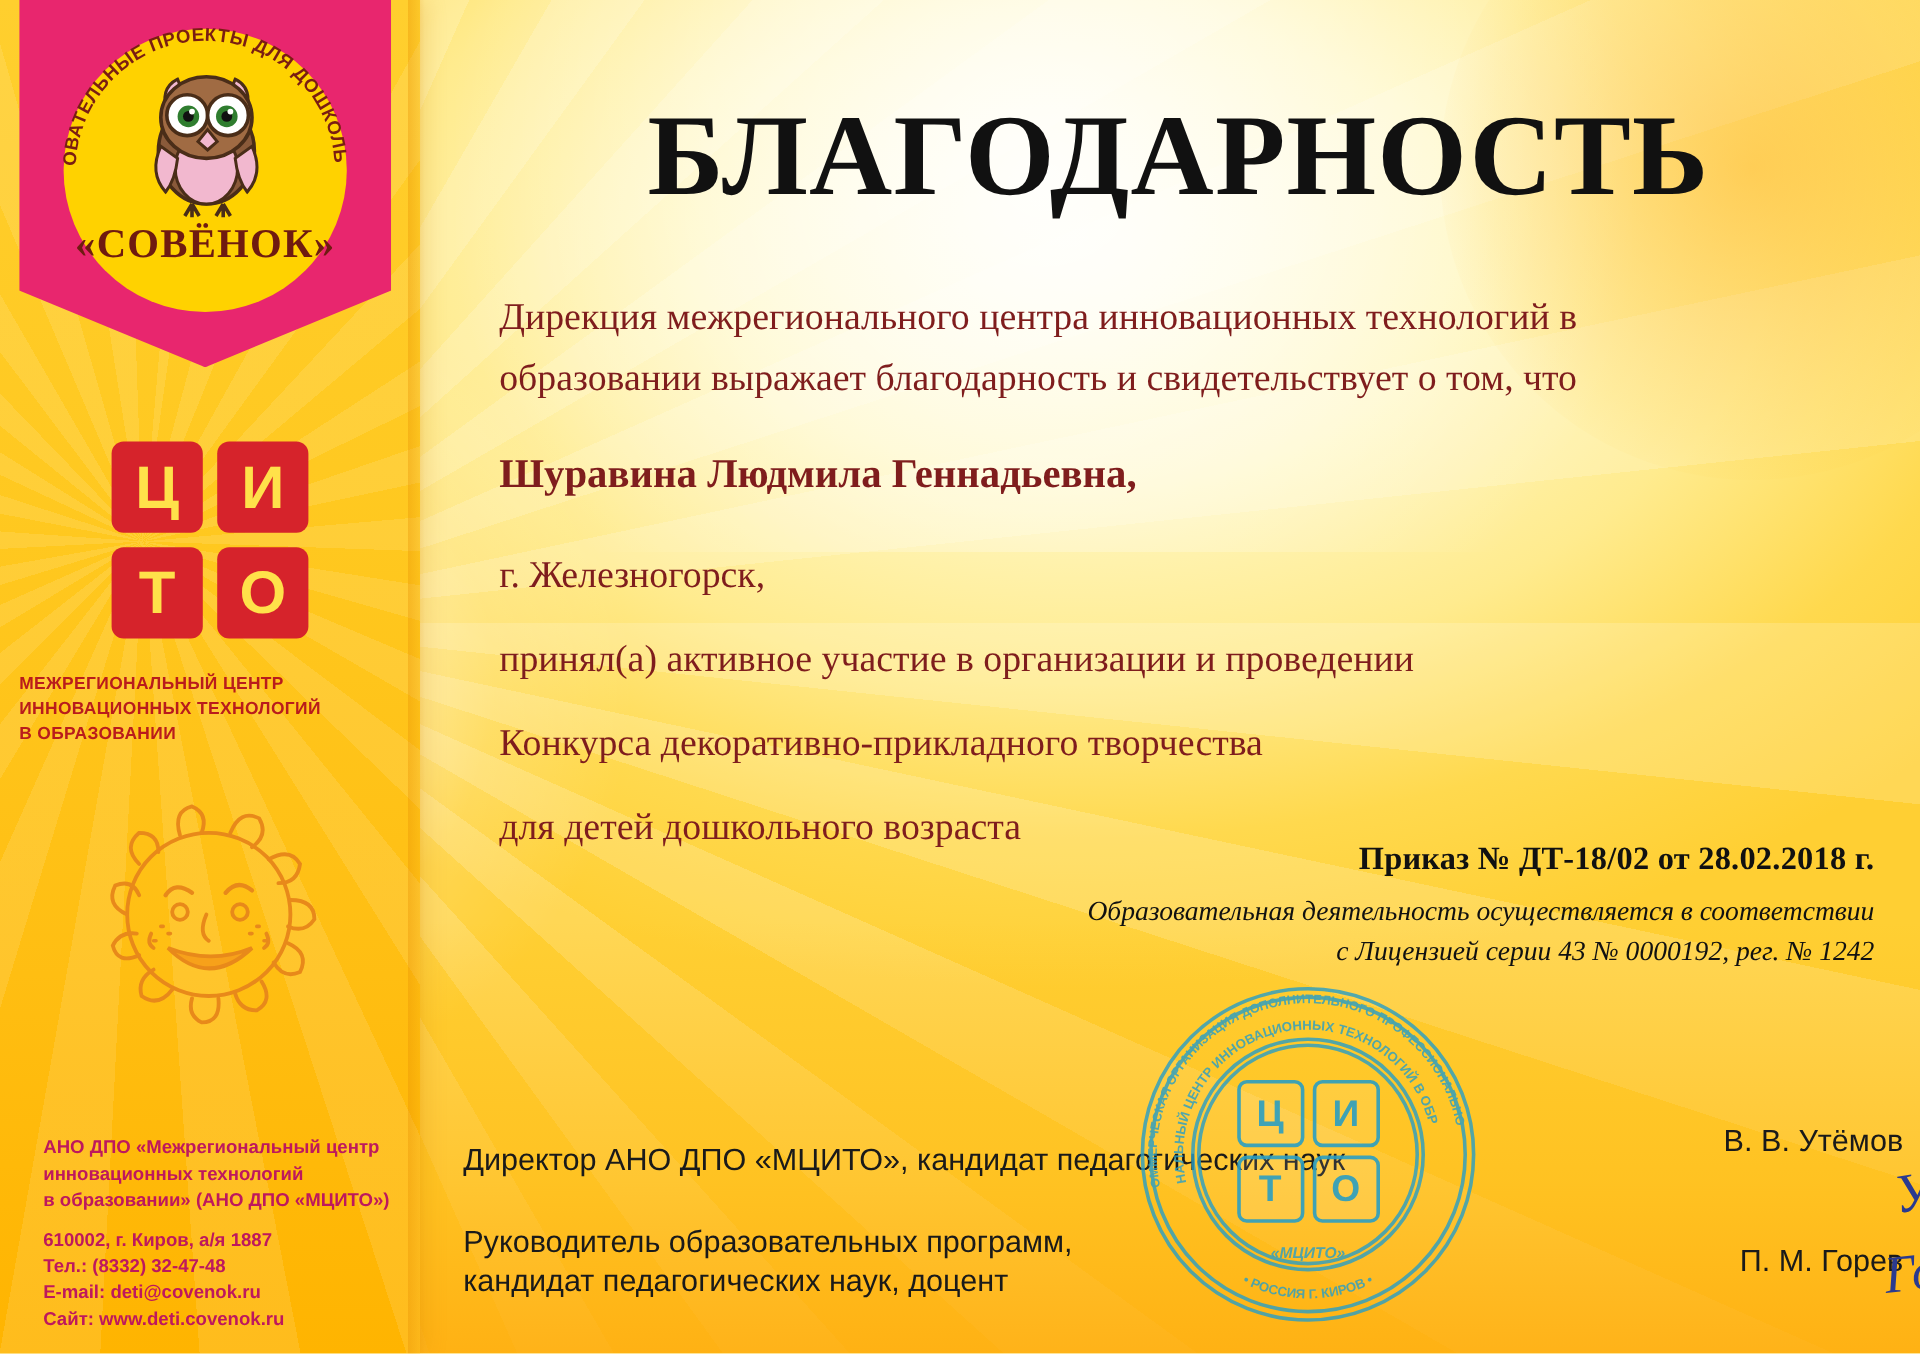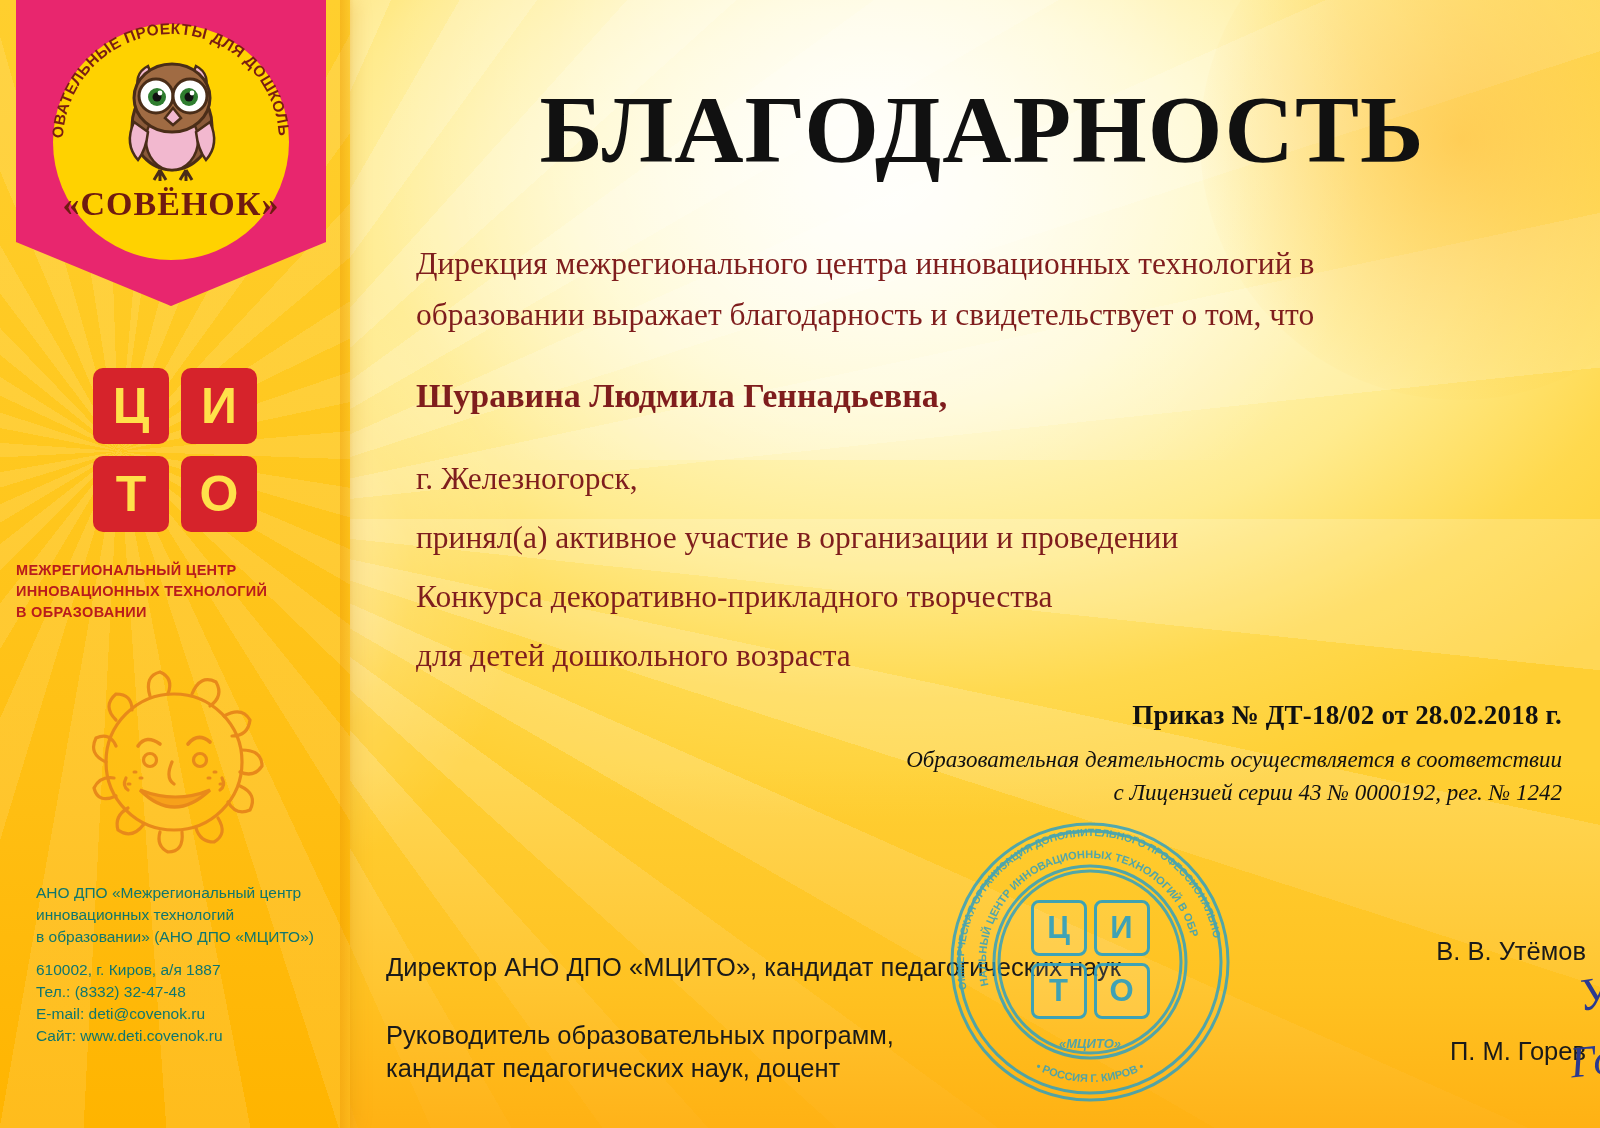--- a/index.html
+++ b/index.html
@@ -186,27 +186,27 @@
     position: absolute;
     left: 64px; top: 650px;
     width: 220px; height: 230px;
     z-index: 5;
   }
 
   
   .contacts {
     position: absolute;
     left: 36px;
-    top: 882px;
+    top: 946px;
     width: 300px;
     font-family: "Liberation Sans", sans-serif;
     font-size: 15.5px;
-    font-weight: normal;
+    font-weight: bold;
     line-height: 1.42;
-    color: #0f766e;
+    color: #be185d;
     z-index: 5;
   }
   .contacts .blk { margin-bottom: 11px; }
   .contacts .line { white-space: nowrap; }
 
   
   .main {
     position: absolute;
     left: 364px; top: 0;
     width: 1236px; height: 993px;
@@ -232,21 +232,21 @@
     font-size: 31.5px;
     line-height: 1.62;
     color: #7f1d1d;
   }
   .recipient {
     margin-top: 28px;
     font-weight: bold;
     font-size: 34px;
   }
   .city { margin-top: 30px; }
-  .part { margin-top: 8px; }
+  .part { margin-top: 19px; }
 
   .order-block {
     position: absolute;
     right: 38px;
     top: 700px;
     width: 760px;
     text-align: right;
     color: #111;
   }
   .order-line {

